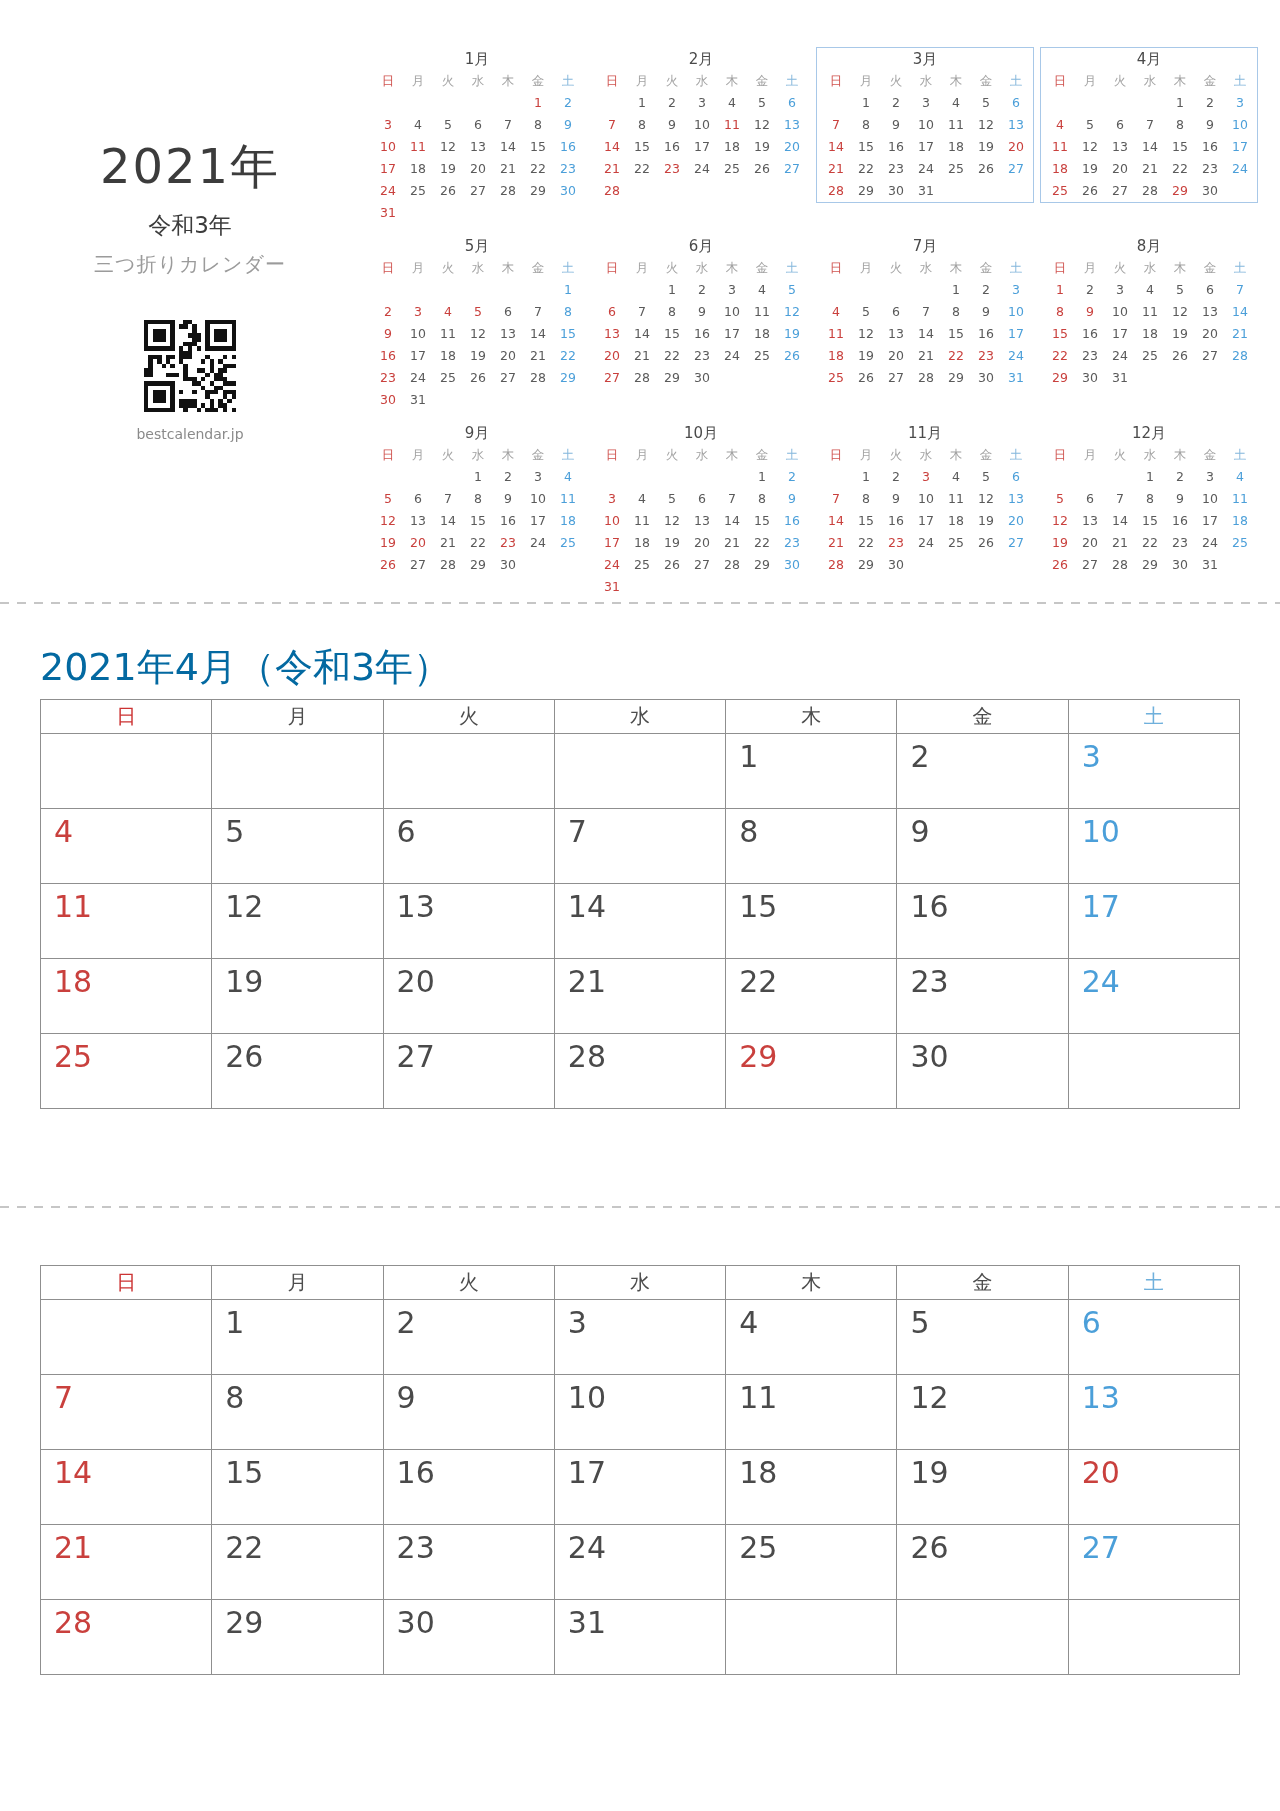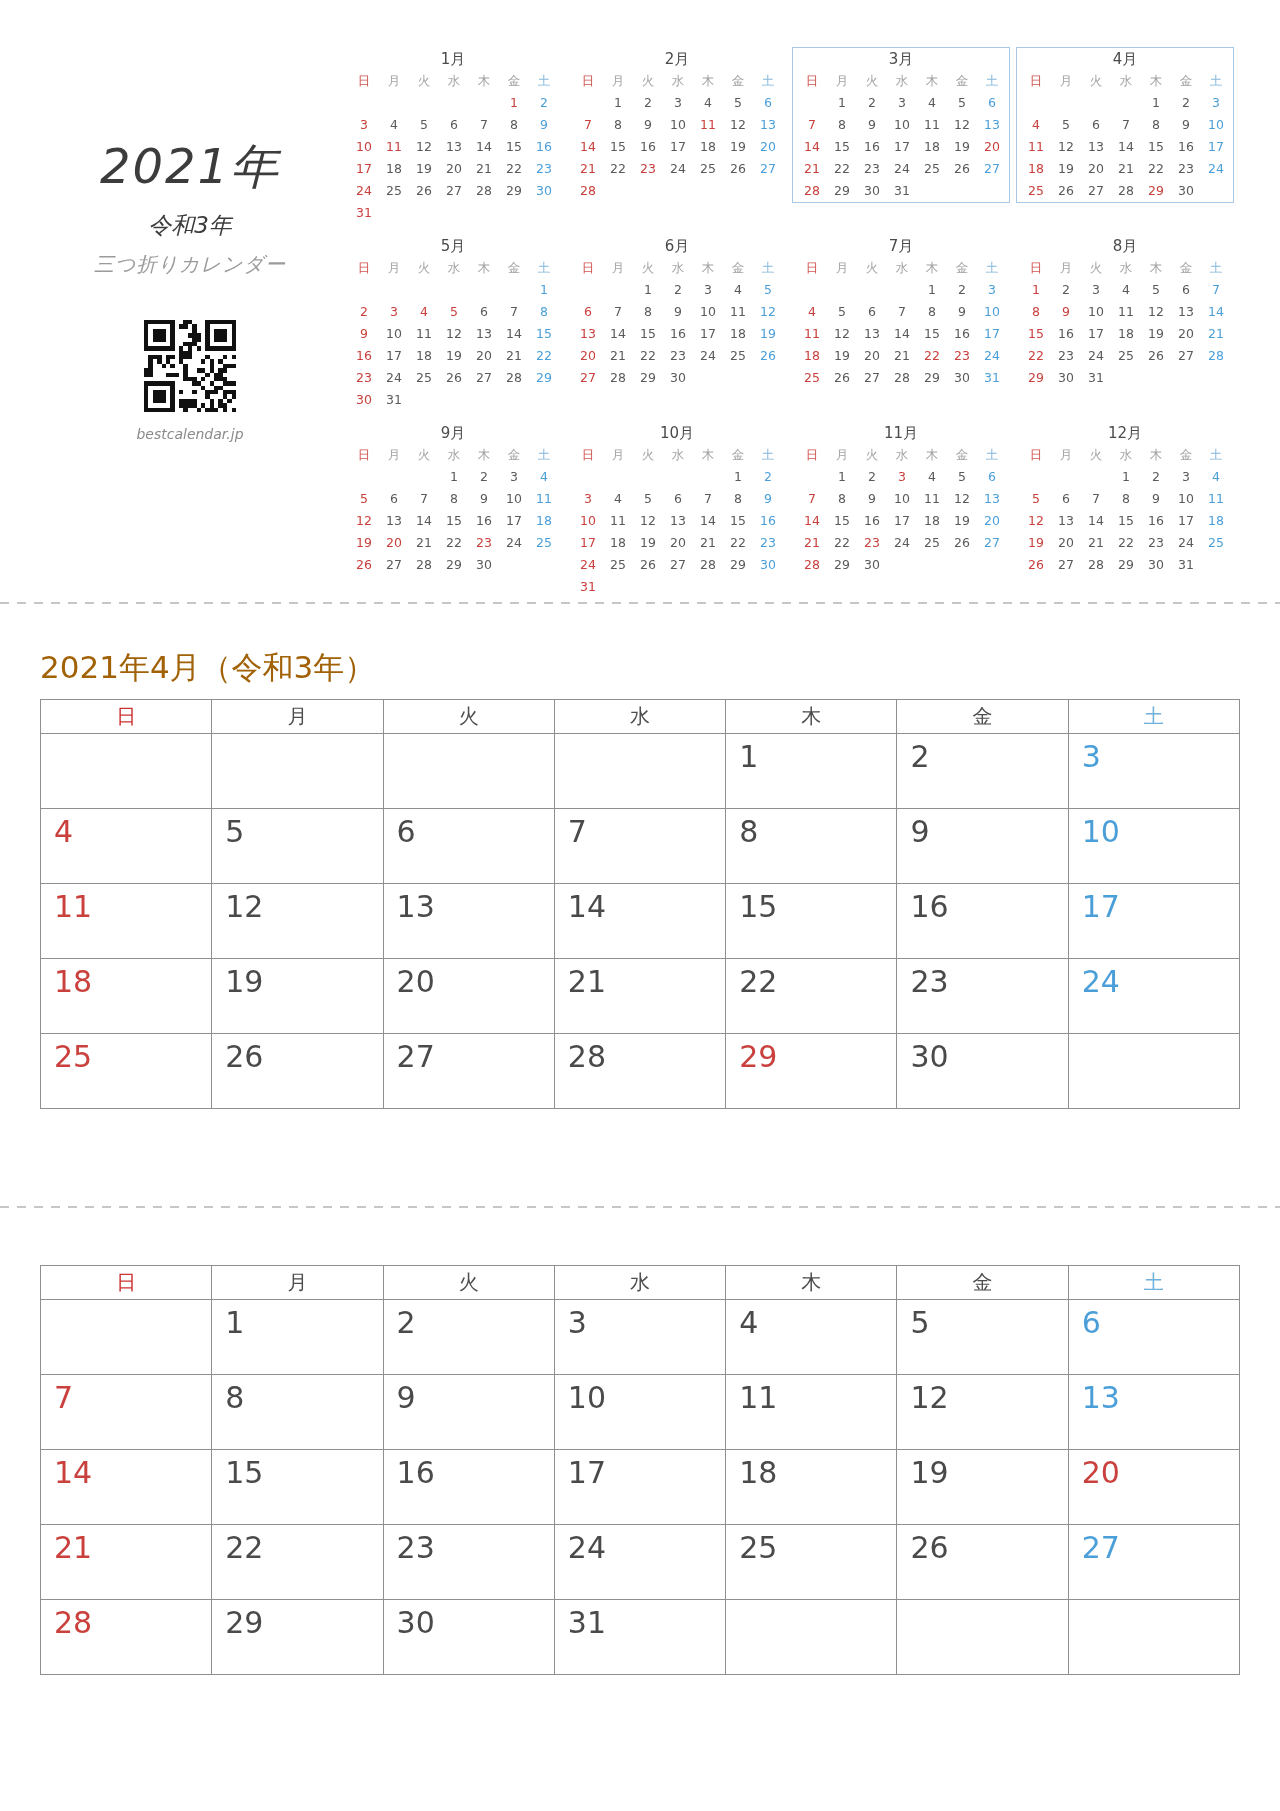--- a/index.html
+++ b/index.html
@@ -1,29 +1,29 @@
 <!DOCTYPE html>
 <html><head>
 <meta charset="utf-8">
 <style>
   * { margin:0; padding:0; box-sizing:border-box; }
   html,body { background:#ffffff; }
   body { font-family:"DejaVu Sans","Liberation Sans",sans-serif; }
   .page { position:relative; width:1280px; height:1811px; background:#ffffff; overflow:hidden; }
 
   
-  .brand { position:absolute; left:70px; top:138px; width:240px; text-align:center; color:#3c3c3c;font-style:italic; }
+  .brand { position:absolute; left:70px; top:138px; width:240px; text-align:center; color:#3c3c3c; }
   .brand .year { font-size:48px; line-height:56px; letter-spacing:2px; }
   .brand .era { font-size:23px; margin-top:16px; }
   .brand .subtitle { font-size:20px; margin-top:10px; color:#9b9b9b; letter-spacing:1px; }
   .brand .qr { margin:42px auto 0 auto; width:92px; height:92px; }
   .brand .site { font-size:14px; margin-top:14px; color:#8a8a8a; }
 
   
-  .mini-grid { position:absolute; left:344px; top:47px; width:890px;
+  .mini-grid { position:absolute; left:368px; top:47px; width:890px;
                display:grid; grid-template-columns:repeat(4,218px); column-gap:6px; row-gap:9px;
                align-items:start; }
   .mini { padding:0 4px; border:1.5px solid transparent; }
   .mini.hl { border-color:#a8c8e8; }
   .mini-title { text-align:center; font-size:15px; height:22px; line-height:22px; color:#4a4a4a; }
   .mini-table { display:grid; grid-template-columns:repeat(7,30px); }
   .mini-table span { height:22px; line-height:22px; text-align:center; font-size:12.5px; color:#5a5a5a; }
   .mini-table .wd { color:#a3a3a3; }
   .mini-table .wd-sun { color:#d05450; }
   .mini-table .wd-sat { color:#85b7dc; }
@@ -33,21 +33,21 @@
   
   .fold { position:absolute; left:0; width:1280px; height:2px;
           background:repeating-linear-gradient(to right,#c6c6c6 0 9px,transparent 9px 17px); }
   .fold-1 { top:602px; }
   .fold-2 { top:1206px; }
 
   
   .big-cal { position:absolute; left:40px; width:1200px; }
   .big-cal.first { top:648px; }
   .big-cal.second { top:1252px; }
-  .big-title { font-size:31px; color:#a16207; height:38px; line-height:38px; }
+  .big-title { font-size:38px; color:#0369a1; height:38px; line-height:38px; }
   .big-table { margin-top:13px; width:1200px; border-collapse:collapse; table-layout:fixed; }
   .big-table th, .big-table td { border:1px solid #8f8f8f; }
   .big-table th { height:34px; font-weight:normal; font-size:20px; color:#4d4d4d; text-align:center; }
   .big-table th.sun { color:#cc3333; }
   .big-table th.sat { color:#6fb0dc; }
   .big-table td { height:75px; vertical-align:top; text-align:left;
                   font-size:30px; color:#4a4a4a; padding:5px 0 0 13px; }
   .big-table td.sun, .big-table td.hol { color:#c9403d; }
   .big-table td.sat { color:#4b9fd9; }
 </style>

